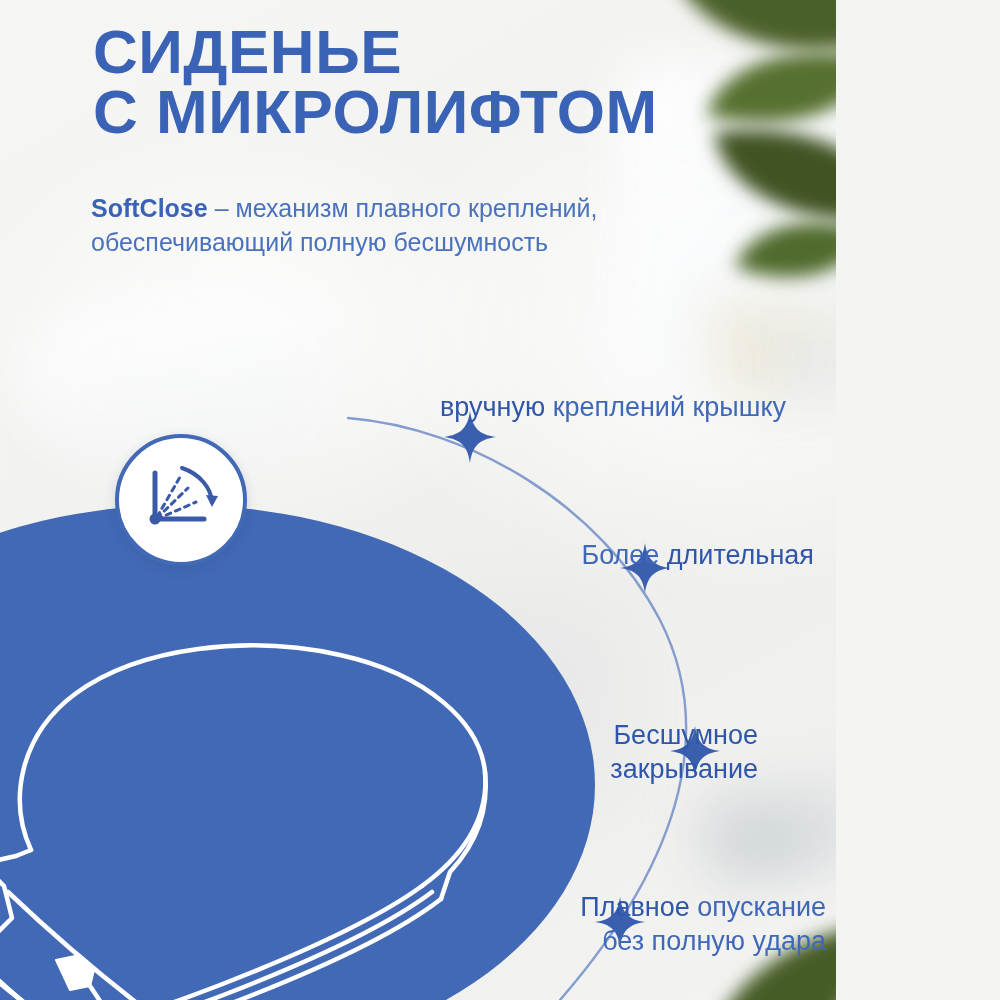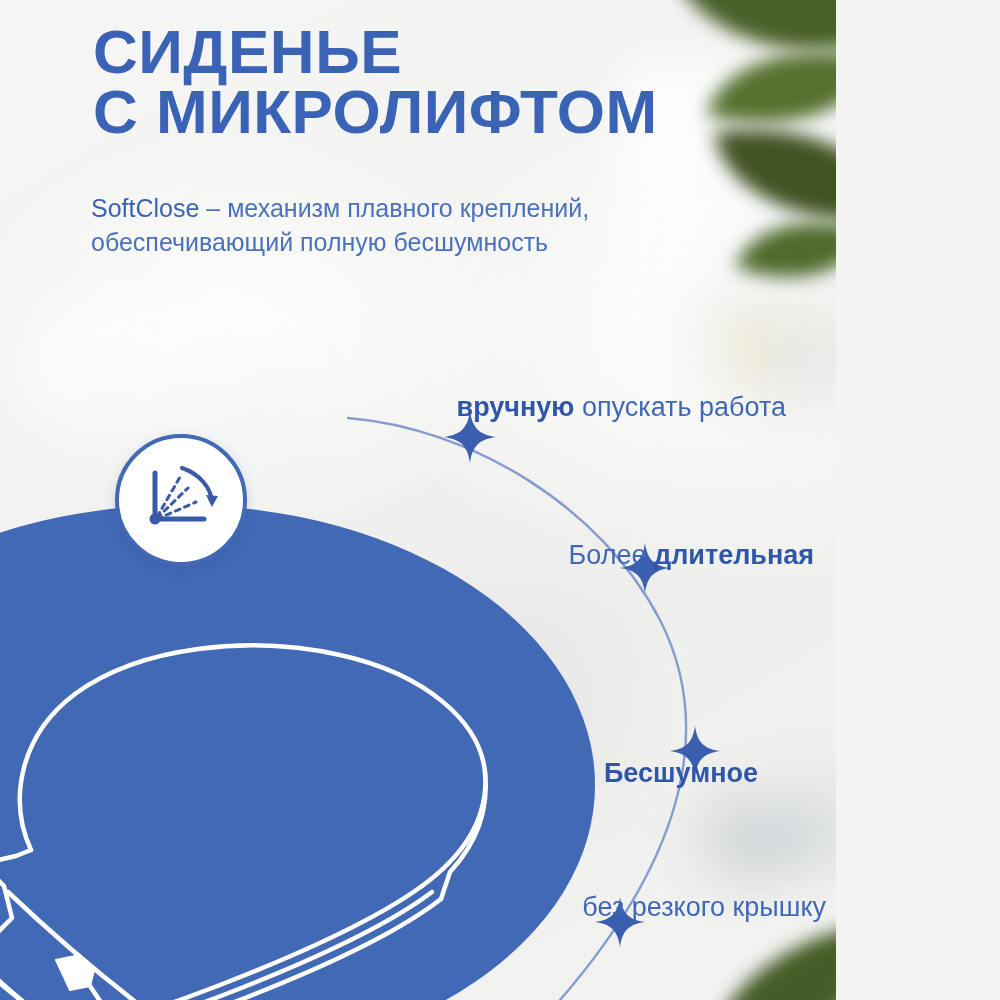--- a/index.html
+++ b/index.html
@@ -108,21 +108,21 @@
     letter-spacing:0.5px;
   }
   .headline .l2{display:block;white-space:nowrap;}
   .subtitle{
     position:absolute;left:91px;top:191px;width:700px;
     color:#4a72bd;
     font-size:25px;
     line-height:1.36;
     font-weight:500;
   }
-  .subtitle b{color:#3b63b5;font-weight:normal;text-align:center;}
+  .subtitle b{color:#3b63b5;font-weight:bold;text-align:center;}
   
   .blue-blob{
     position:absolute;
     left:-235px;top:505px;
     width:830px;height:560px;
     background:#4269b6;
     border-radius:50%;
     box-shadow:0 0 0 0 rgba(0,0,0,0);
   }
   .seat-art{
@@ -145,25 +145,25 @@
   
   .star{position:absolute;pointer-events:none;}
   
   .feat{
     position:absolute;
     color:#3f69b8;
     font-size:27px;
     line-height:1.26;
     font-weight:500;
   }
-  .feat b{font-weight:bold;color:#2f56a8;margin-top:12px;}
+  .feat b{font-weight:normal;color:#2f56a8;margin-top:12px;}
   .feat.r{text-align:right;}
   .f1{right:50px;top:390px;width:430px;}
   .f2{right:22px;top:538px;width:330px;}
-  .f3{right:78px;top:756px;width:240px;}
+  .f3{right:78px;top:718px;width:240px;}
   .f4{right:10px;top:890px;width:360px;}
 </style>
 </head>
 <body>
 
 <div class="poster">
 
   <div class="bg-blur bg-wall-tile"></div>
   <div class="bg-blur bg-shelf"></div>
   <div class="bg-blur bg-bottle-a"></div>
@@ -247,37 +247,39 @@
       </g>
       <path d="M 74 50 L 68 38 L 80 39 Z" fill="#3a5aa8"></path>
       <circle cx="17" cy="62" r="5.5" fill="#3a5aa8"></circle>
     </svg>
   </div>
 
   <svg class="star" style="left:444px;top:411px;" width="52" height="52" viewBox="0 0 52 52">
     <path d="M26 0 C28.5 17 35 23.5 52 26 C35 28.5 28.5 35 26 52 C23.5 35 17 28.5 0 26 C17 23.5 23.5 17 26 0 Z" fill="#3a5fae"></path>
   </svg>
   <div class="feat r f1">
-    <div><b>вручную</b><span> опускать работа</span></div>
+    <div><b>вручную</b><span> креплений крышку</span></div>
   </div>
 
   <svg class="star" style="left:620px;top:543px;" width="50" height="50" viewBox="0 0 52 52">
     <path d="M26 0 C28.5 17 35 23.5 52 26 C35 28.5 28.5 35 26 52 C23.5 35 17 28.5 0 26 C17 23.5 23.5 17 26 0 Z" fill="#3a5fae"></path>
   </svg>
   <div class="feat r f2">
     <div><span>Более </span><b>длительная</b></div>
   </div>
 
   <svg class="star" style="left:670px;top:726px;" width="50" height="50" viewBox="0 0 52 52">
     <path d="M26 0 C28.5 17 35 23.5 52 26 C35 28.5 28.5 35 26 52 C23.5 35 17 28.5 0 26 C17 23.5 23.5 17 26 0 Z" fill="#3a5fae"></path>
   </svg>
   <div class="feat r f3">
     <div><b>Бесшумное</b></div>
+    <div><b>закрывание</b></div>
   </div>
 
   <svg class="star" style="left:595px;top:897px;" width="50" height="50" viewBox="0 0 52 52">
     <path d="M26 0 C28.5 17 35 23.5 52 26 C35 28.5 28.5 35 26 52 C23.5 35 17 28.5 0 26 C17 23.5 23.5 17 26 0 Z" fill="#3a5fae"></path>
   </svg>
   <div class="feat r f4">
-    <div>без резкого крышку</div>
+    <div><b>Плавное</b><span> опускание</span></div>
+    <div>без полную удара</div>
   </div>
 
 </div>
 
 </body></html>

